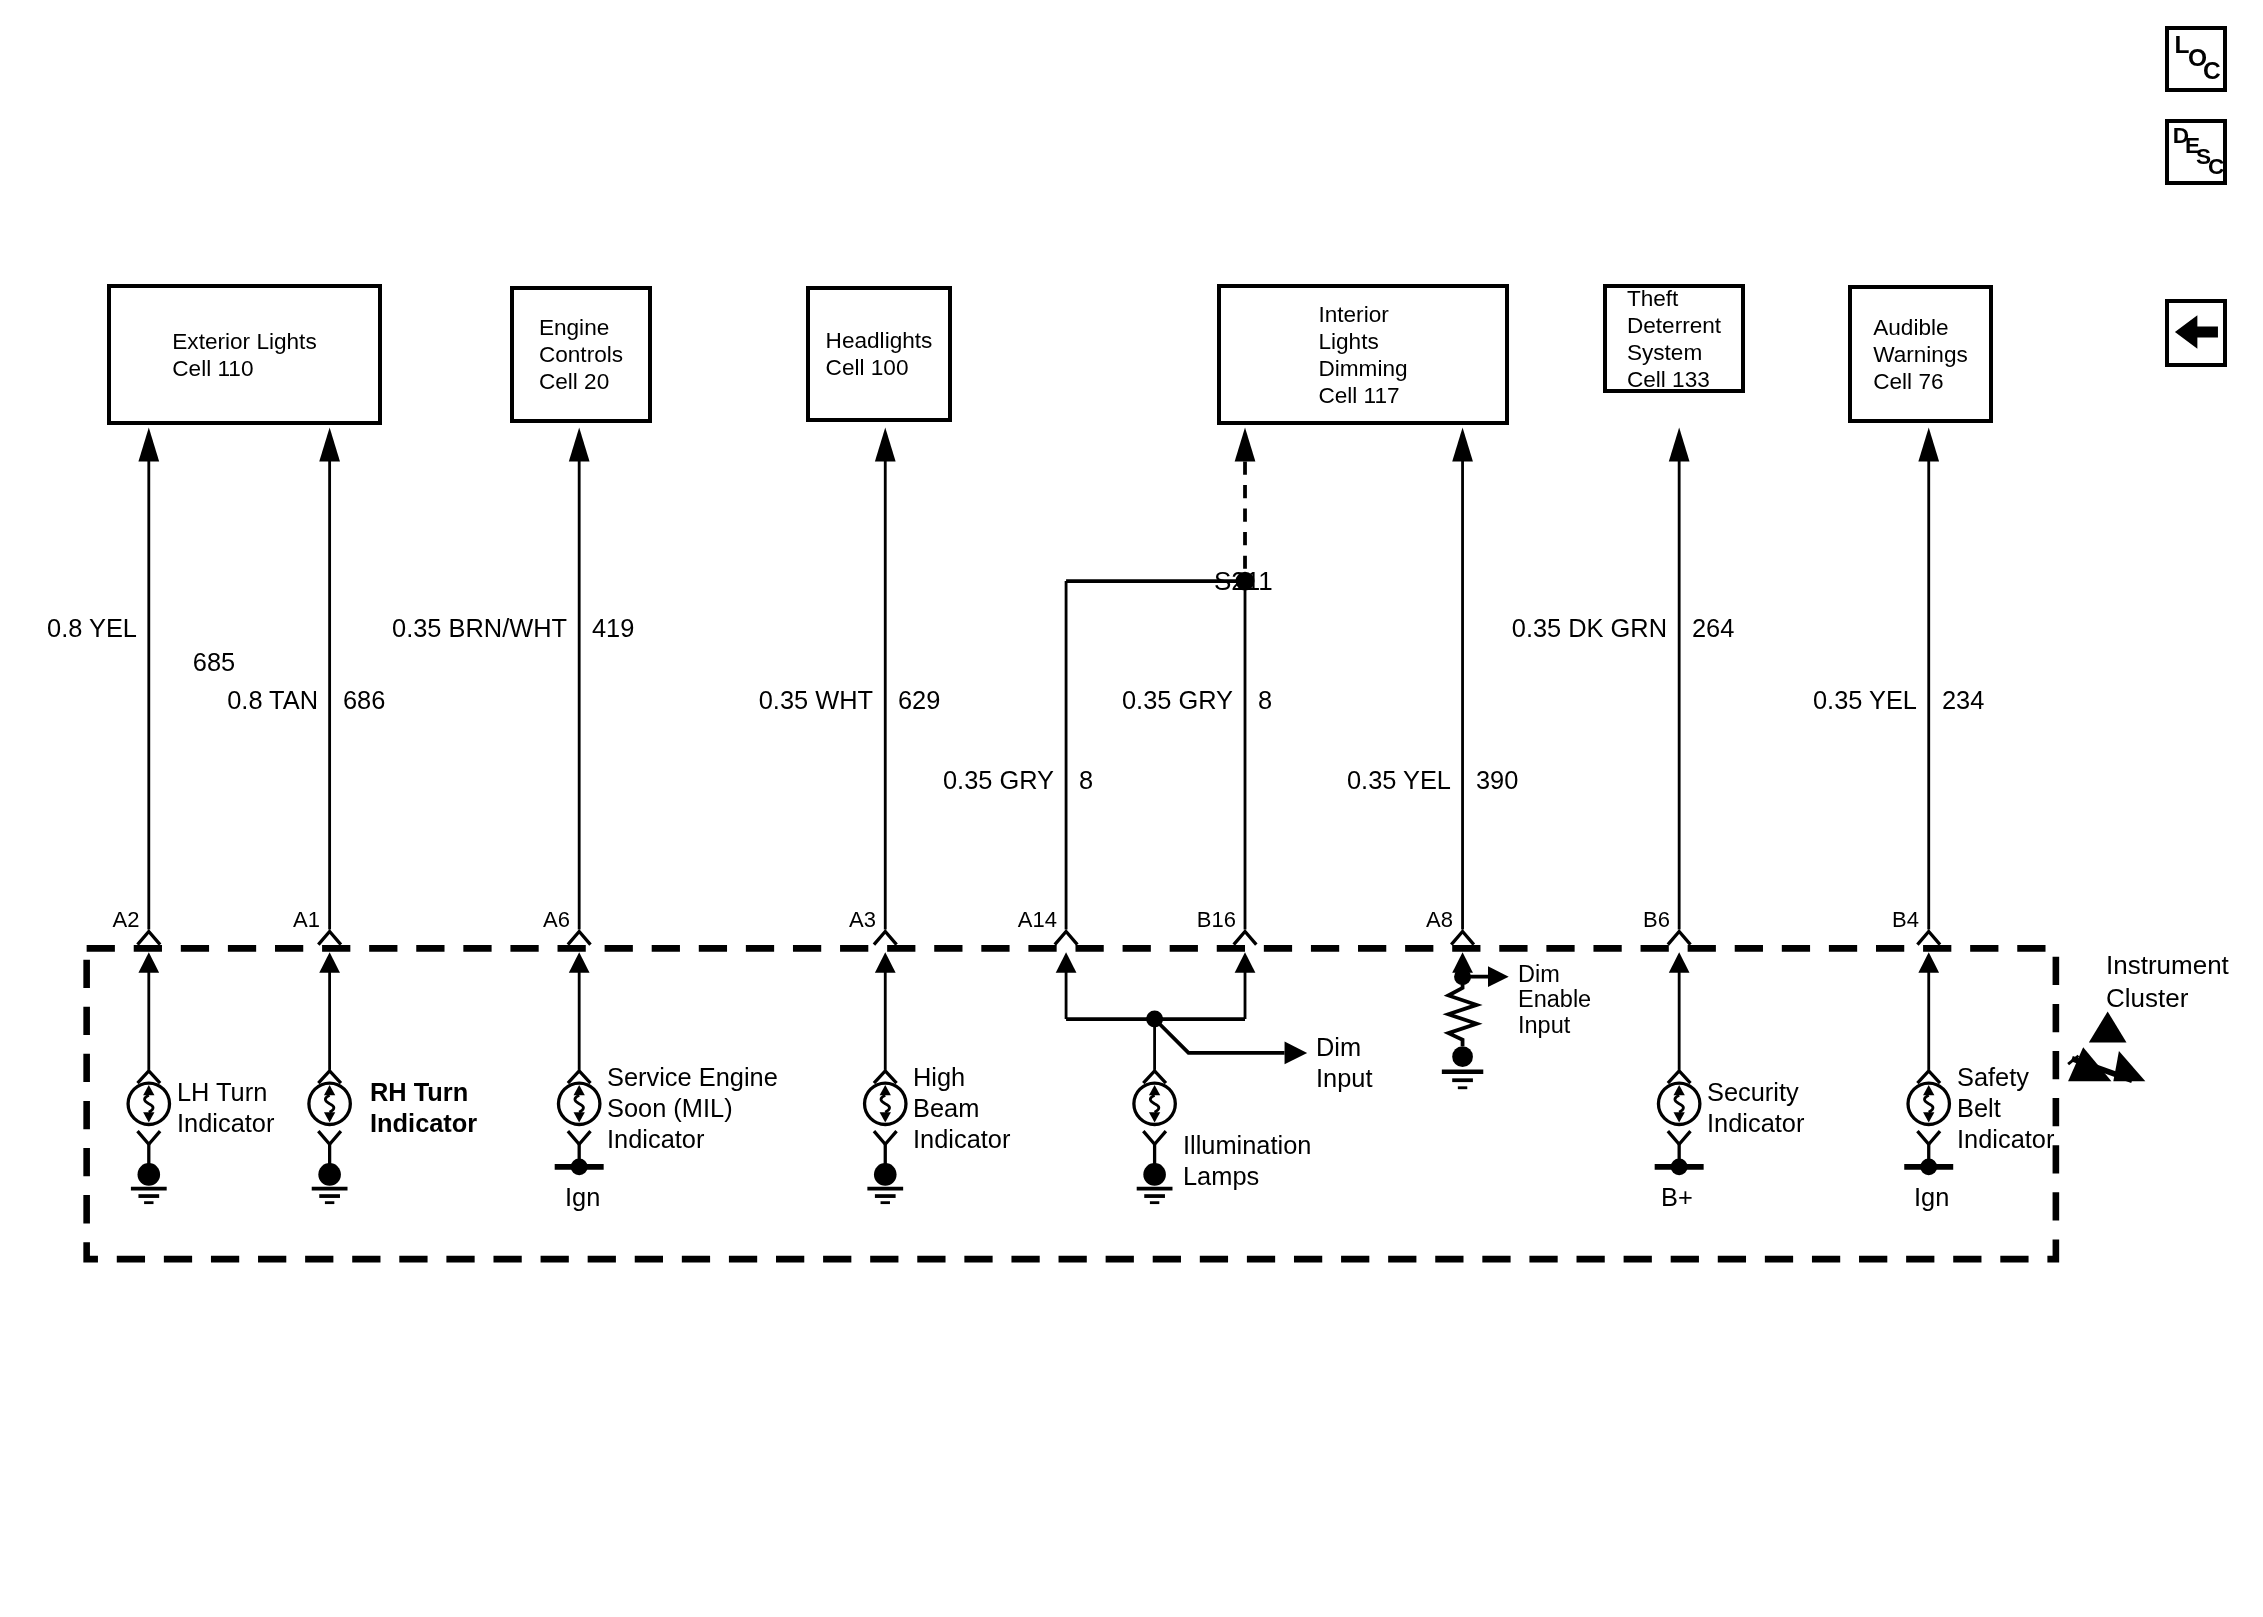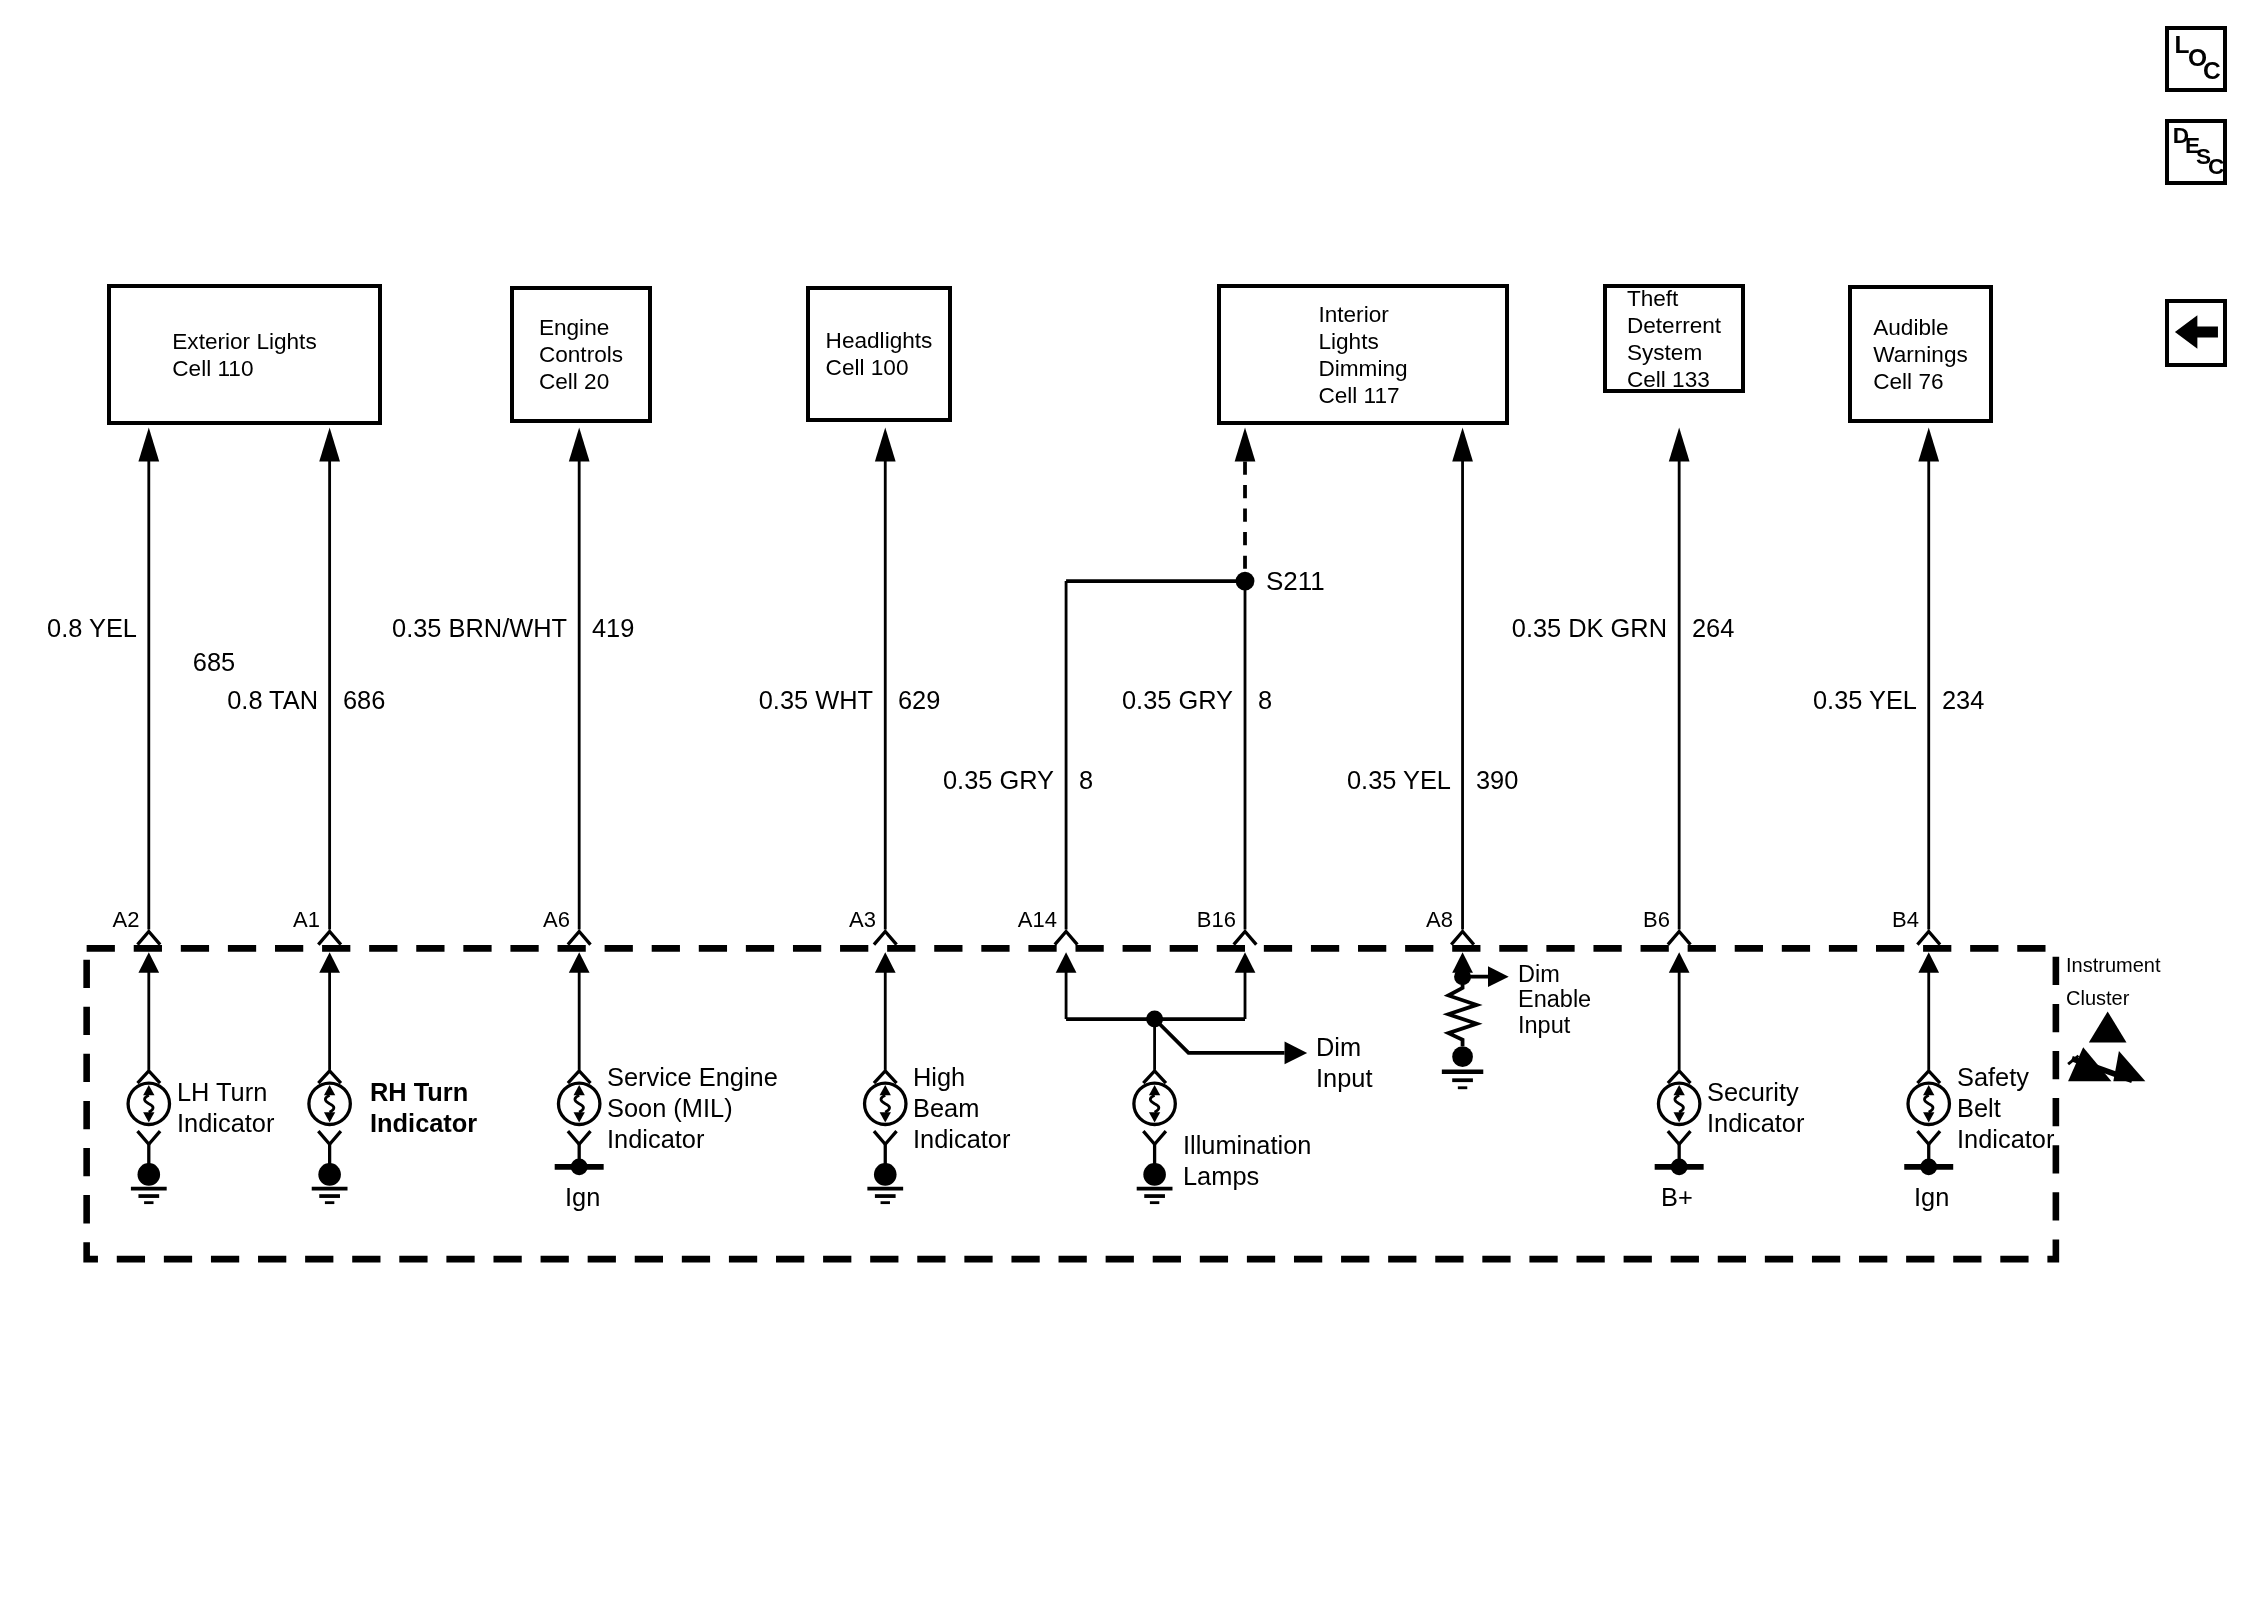--- a/index.html
+++ b/index.html
@@ -5,21 +5,21 @@
   html,body{margin:0;padding:0;background:#fff;}
   .stage{position:relative;width:2264px;height:1618px;background:#ffffff;overflow:hidden;
          font-family:"Liberation Sans",sans-serif;color:#000;}
   .t{position:absolute;color:#000;font-family:"Liberation Sans",sans-serif;white-space:nowrap;}
   .lbl{font-size:25.4px;line-height:29px;}
   .rt{text-align:right;}
   .pin{font-size:22px;line-height:29px;text-align:right;}
   .comp{font-size:25.4px;line-height:31px;}
   .comp div{white-space:nowrap;}
   .small{font-size:23.5px;line-height:25.4px;}
-  .ic{font-size:20px;line-height:33px;}
+  .ic{font-size:26px;line-height:33px;margin-left:40px;}
   .cell{position:absolute;border:4.7px solid #000;box-sizing:border-box;background:#fff;
         display:flex;align-items:center;justify-content:center;}
   .cellinner{font-size:22.6px;line-height:27px;text-align:left;}
   .btn{position:absolute;width:62px;height:66px;border:4.7px solid #000;box-sizing:border-box;background:#fff;cursor:pointer;}
   .btn span{position:absolute;font-weight:600;}
   .s211{font-size:26px;}
 </style>
 </head>
 <body>
 
@@ -239,21 +239,21 @@
   <div class="t lbl rt" style="left:951px;top:686px;width:282px;">0.35 GRY</div>
   <div class="t lbl" style="left:1258px;top:686px;width:104px;">8</div>
   <div class="t lbl rt" style="left:1635px;top:686px;width:282px;">0.35 YEL</div>
   <div class="t lbl" style="left:1942px;top:686px;width:104px;">234</div>
 
   <div class="t lbl rt" style="left:772px;top:766px;width:282px;">0.35 GRY</div>
   <div class="t lbl" style="left:1079px;top:766px;width:104px;">8</div>
   <div class="t lbl rt" style="left:1169px;top:766px;width:282px;">0.35 YEL</div>
   <div class="t lbl" style="left:1476px;top:766px;width:104px;">390</div>
 
-  <div class="t s211" style="left:1266px;top:566px;">S211</div>
+  <div class="t s211" style="left:1214px;top:566px;">S211</div>
 
   <div class="t pin" style="left:7.5px;top:905px;width:132px;">A2</div>
   <div class="t pin" style="left:188px;top:905px;width:132px;">A1</div>
   <div class="t pin" style="left:438px;top:905px;width:132px;">A6</div>
   <div class="t pin" style="left:744px;top:905px;width:132px;">A3</div>
   <div class="t pin" style="left:925px;top:905px;width:132px;">A14</div>
   <div class="t pin" style="left:1104px;top:905px;width:132px;">B16</div>
   <div class="t pin" style="left:1321px;top:905px;width:132px;">A8</div>
   <div class="t pin" style="left:1538px;top:905px;width:132px;">B6</div>
   <div class="t pin" style="left:1787px;top:905px;width:132px;">B4</div>

